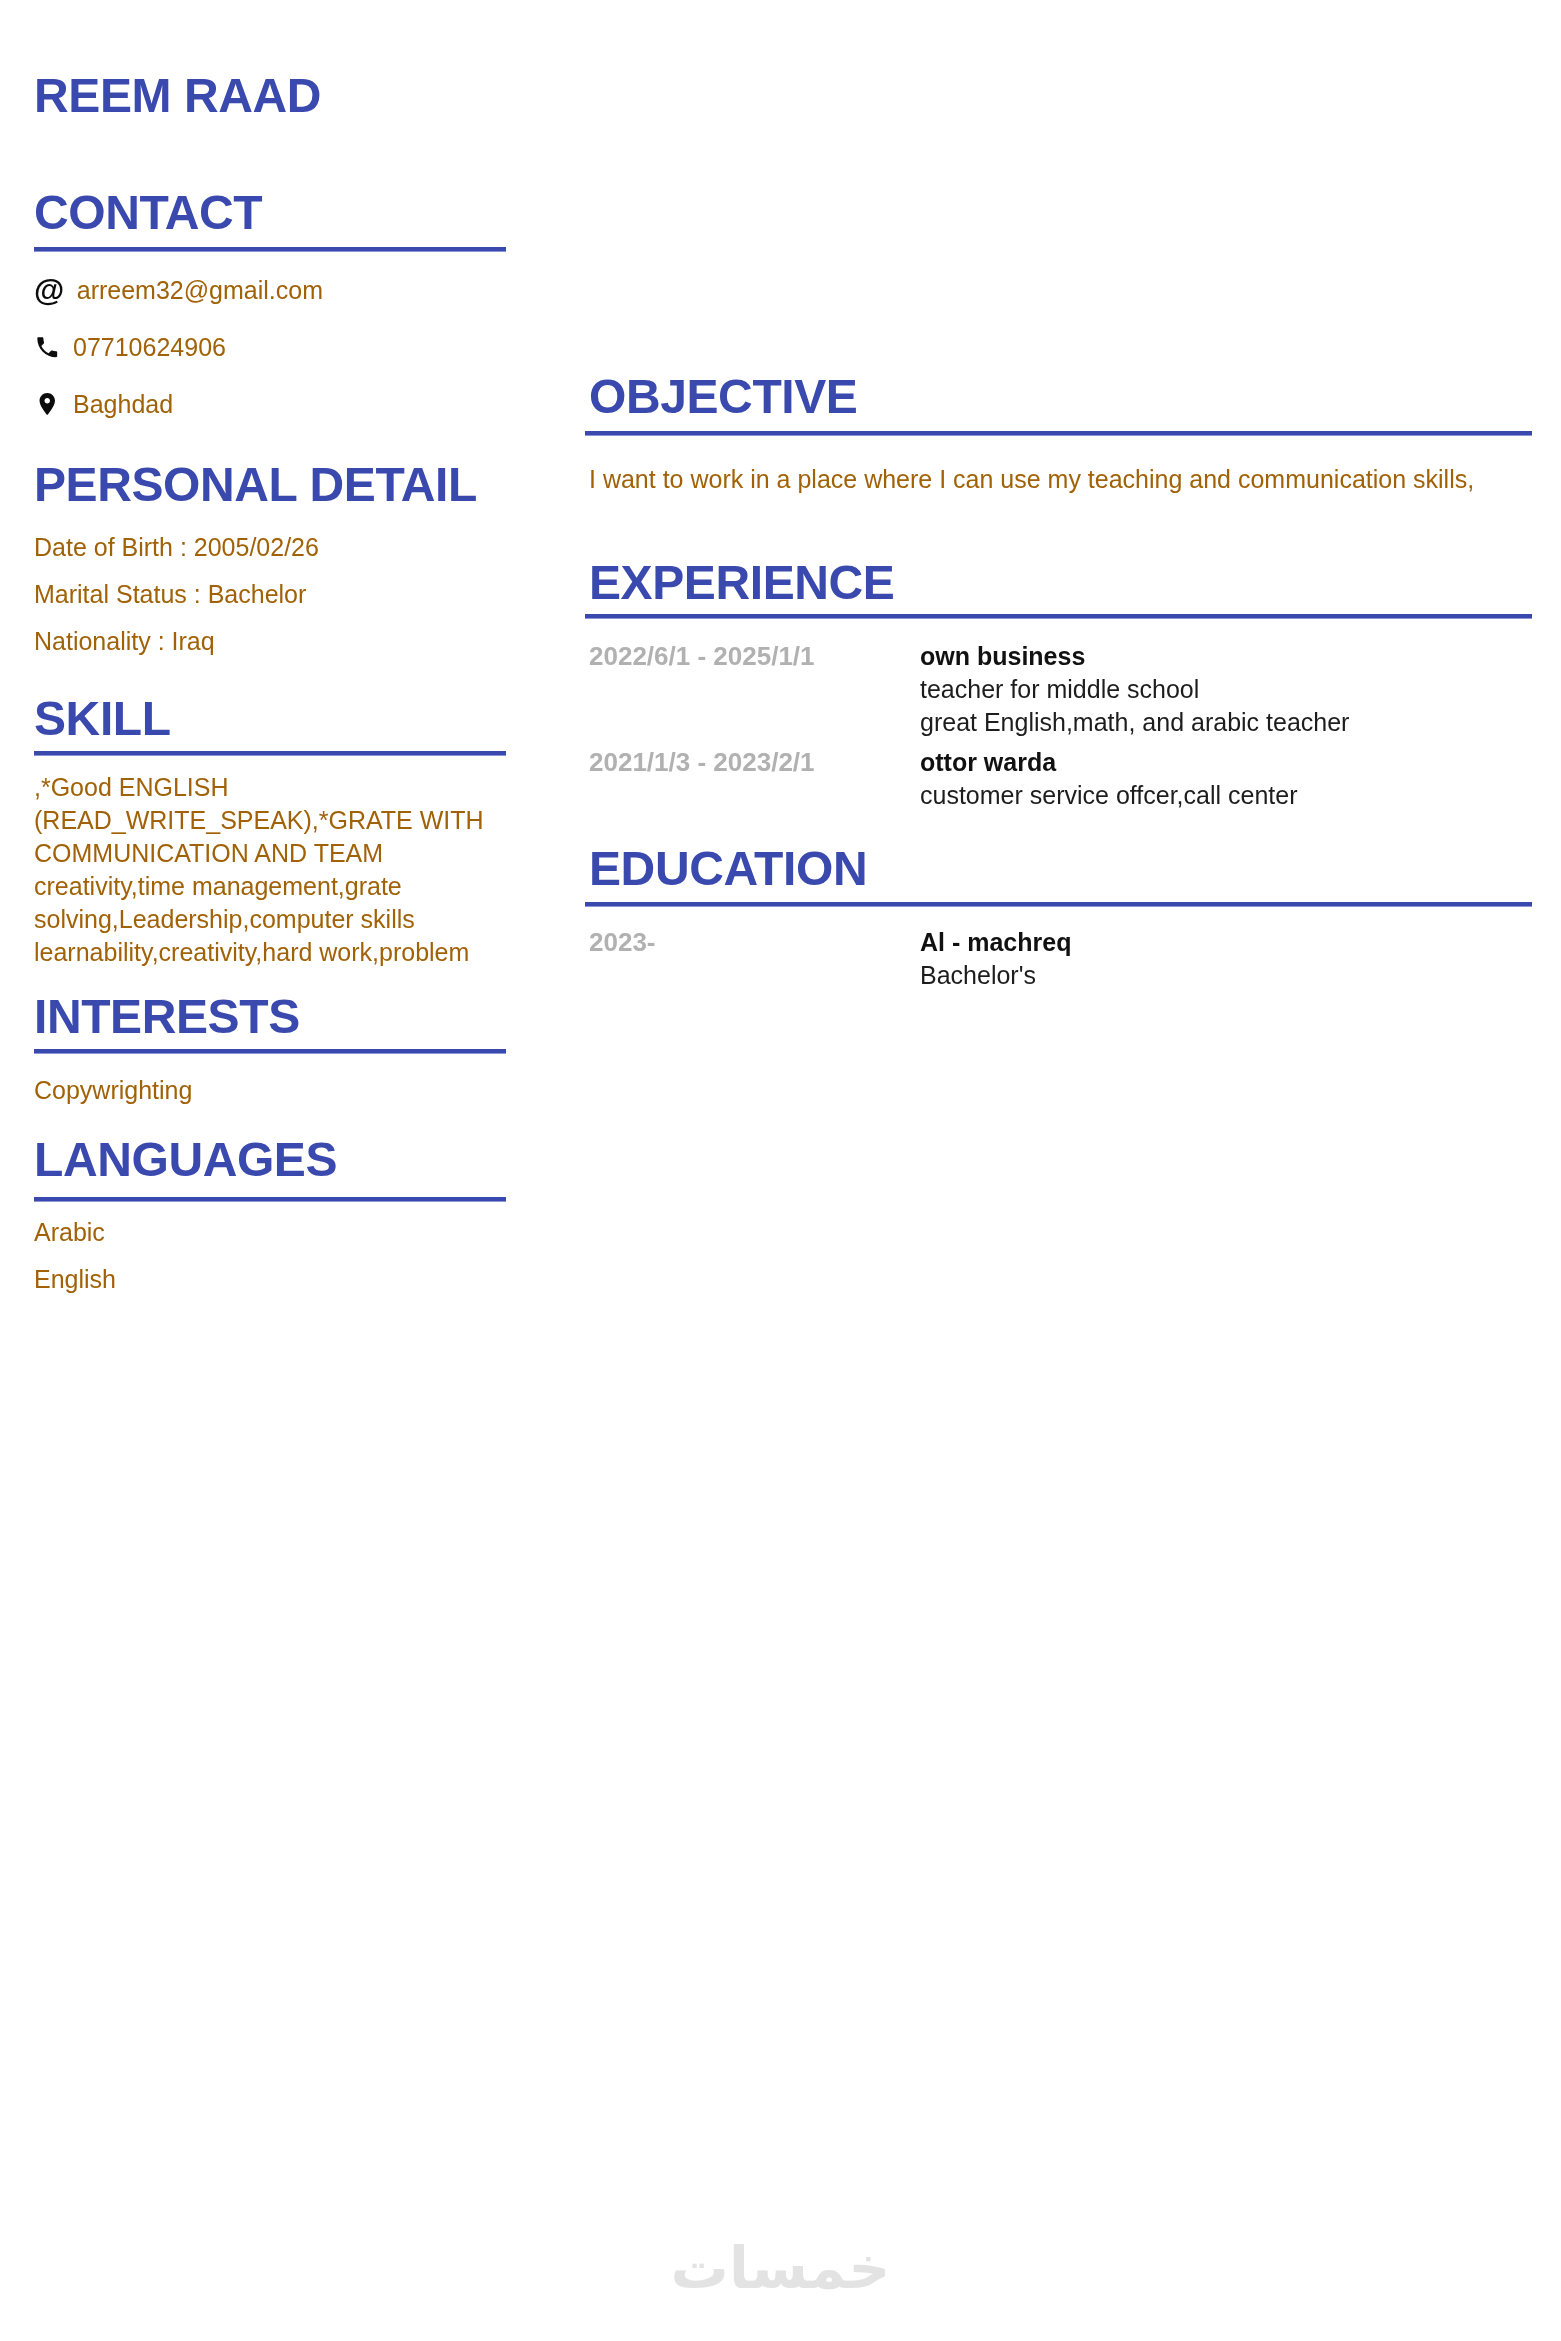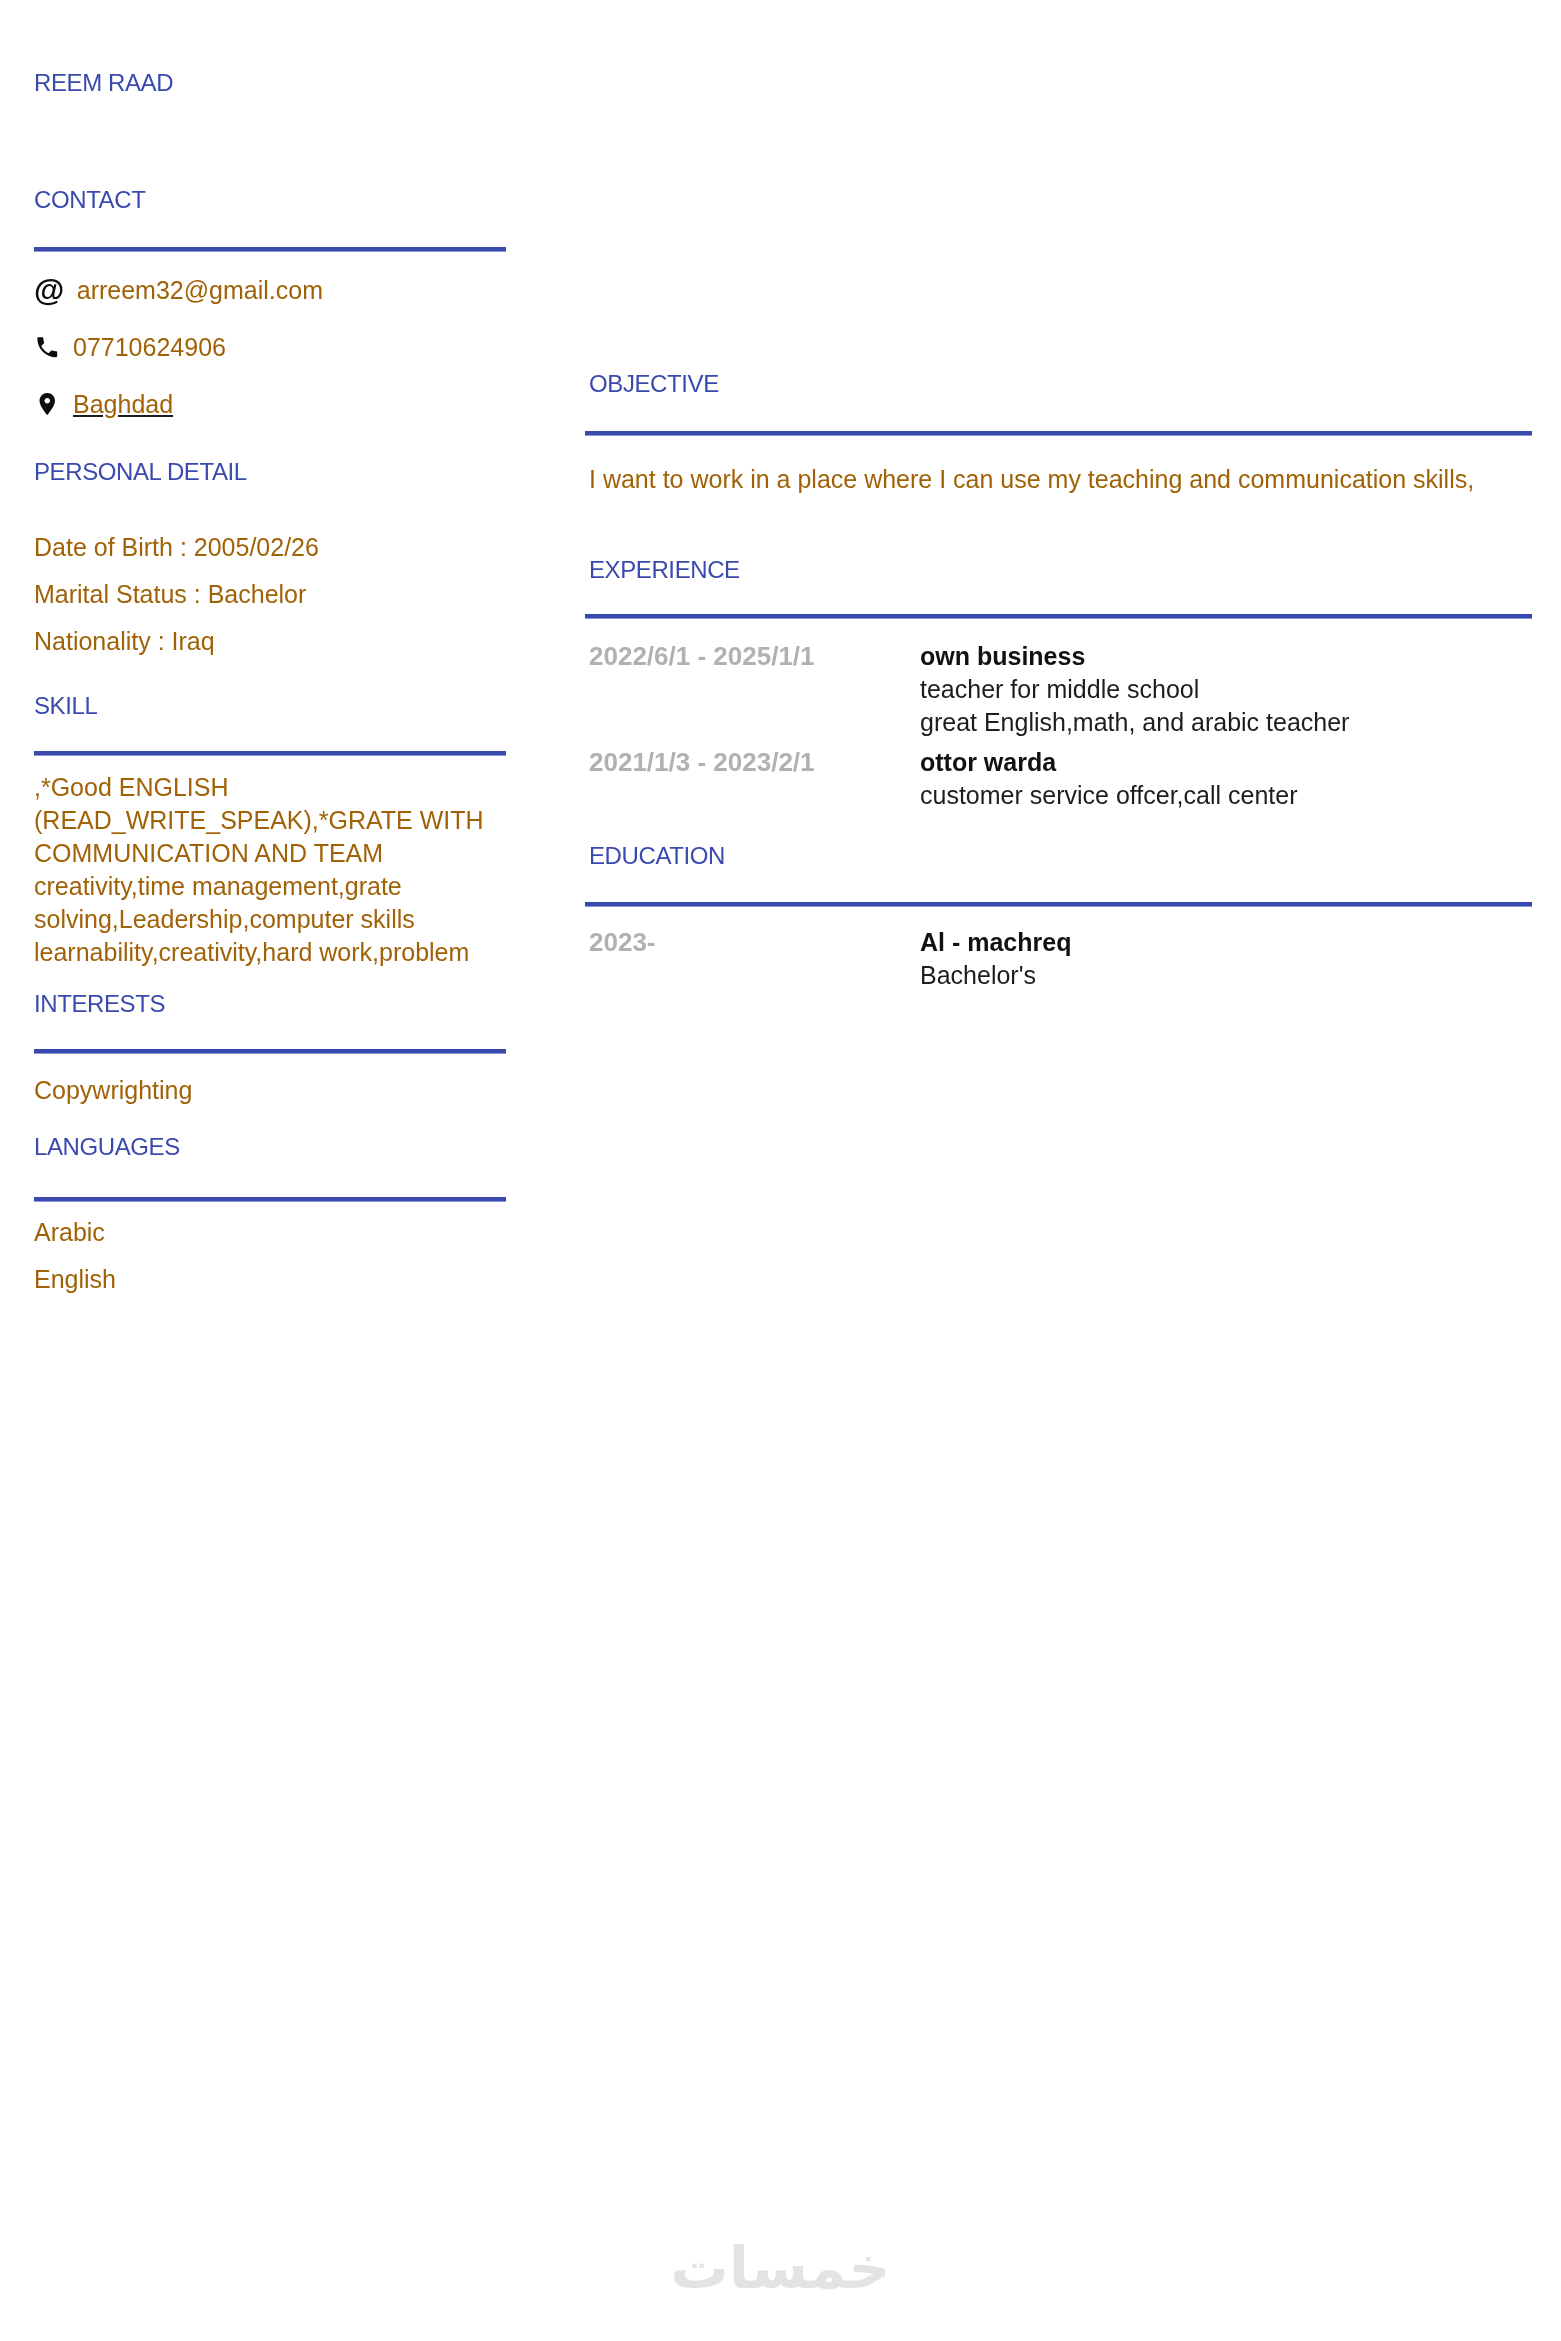--- a/index.html
+++ b/index.html
@@ -7,22 +7,22 @@
     position:relative;
     width:1561px;height:2342px;
     background:#ffffff;
     font-family:"Liberation Sans",sans-serif;
     color:#1d1d1d;
     overflow:hidden;
   }
   .abs{position:absolute;}
   .heading{
     color:#3a49ae;
-    font-weight:400;
-    font-size:24px;
+    font-weight:700;
+    font-size:48px;
     line-height:1.1;
     letter-spacing:-0.4px;
     white-space:nowrap;
   }
   .rule{
     position:absolute;
     height:3.9px;
     background:#3a49ae;
     border-bottom:1.6px solid #8d96d6;
   }
@@ -90,21 +90,21 @@
   <div class="contact-row" style="top:272px;">
     <span class="icon-at">@</span>
     <span class="body-text">arreem32@gmail.com</span>
   </div>
   <div class="contact-row" style="top:329px;">
     <svg class="icon-svg" width="26.5" height="26.5" viewBox="0 0 24 24" fill="#0c0c0c">
       <path d="M6.62 10.79c1.44 2.83 3.76 5.14 6.59 6.59l2.2-2.2c.27-.27.67-.36 1.02-.24 1.12.37 2.33.57 3.57.57.55 0 1 .45 1 1V20c0 .55-.45 1-1 1-9.39 0-17-7.61-17-17 0-.55.45-1 1-1h3.5c.55 0 1 .45 1 1 0 1.25.2 2.45.57 3.57.11.35.03.74-.25 1.02l-2.2 2.2z"></path>
     </svg>
     <span class="body-text">07710624906</span>
   </div>
-  <div class="contact-row" style="top:386px;text-decoration:underline;">
+  <div class="contact-row" style="top:386px;">
     <svg class="icon-svg" width="26.5" height="30" viewBox="0 0 24 24" fill="#0c0c0c">
       <path d="M12 2C8.13 2 5 5.13 5 9c0 5.25 7 13 7 13s7-7.75 7-13c0-3.87-3.13-7-7-7zm0 9.5c-1.38 0-2.5-1.12-2.5-2.5s1.12-2.5 2.5-2.5 2.5 1.12 2.5 2.5-1.12 2.5-2.5 2.5z"></path>
     </svg>
     <span class="body-text">Baghdad</span>
   </div>
 
   <div class="abs heading" style="left:34px;top:459px;">PERSONAL DETAIL</div>
   <div class="abs body-text" style="left:34px;top:531px;">Date of Birth : 2005/02/26</div>
   <div class="abs body-text" style="left:34px;top:578px;">Marital Status : Bachelor</div>
   <div class="abs body-text" style="left:34px;top:625px;">Nationality : Iraq</div>

